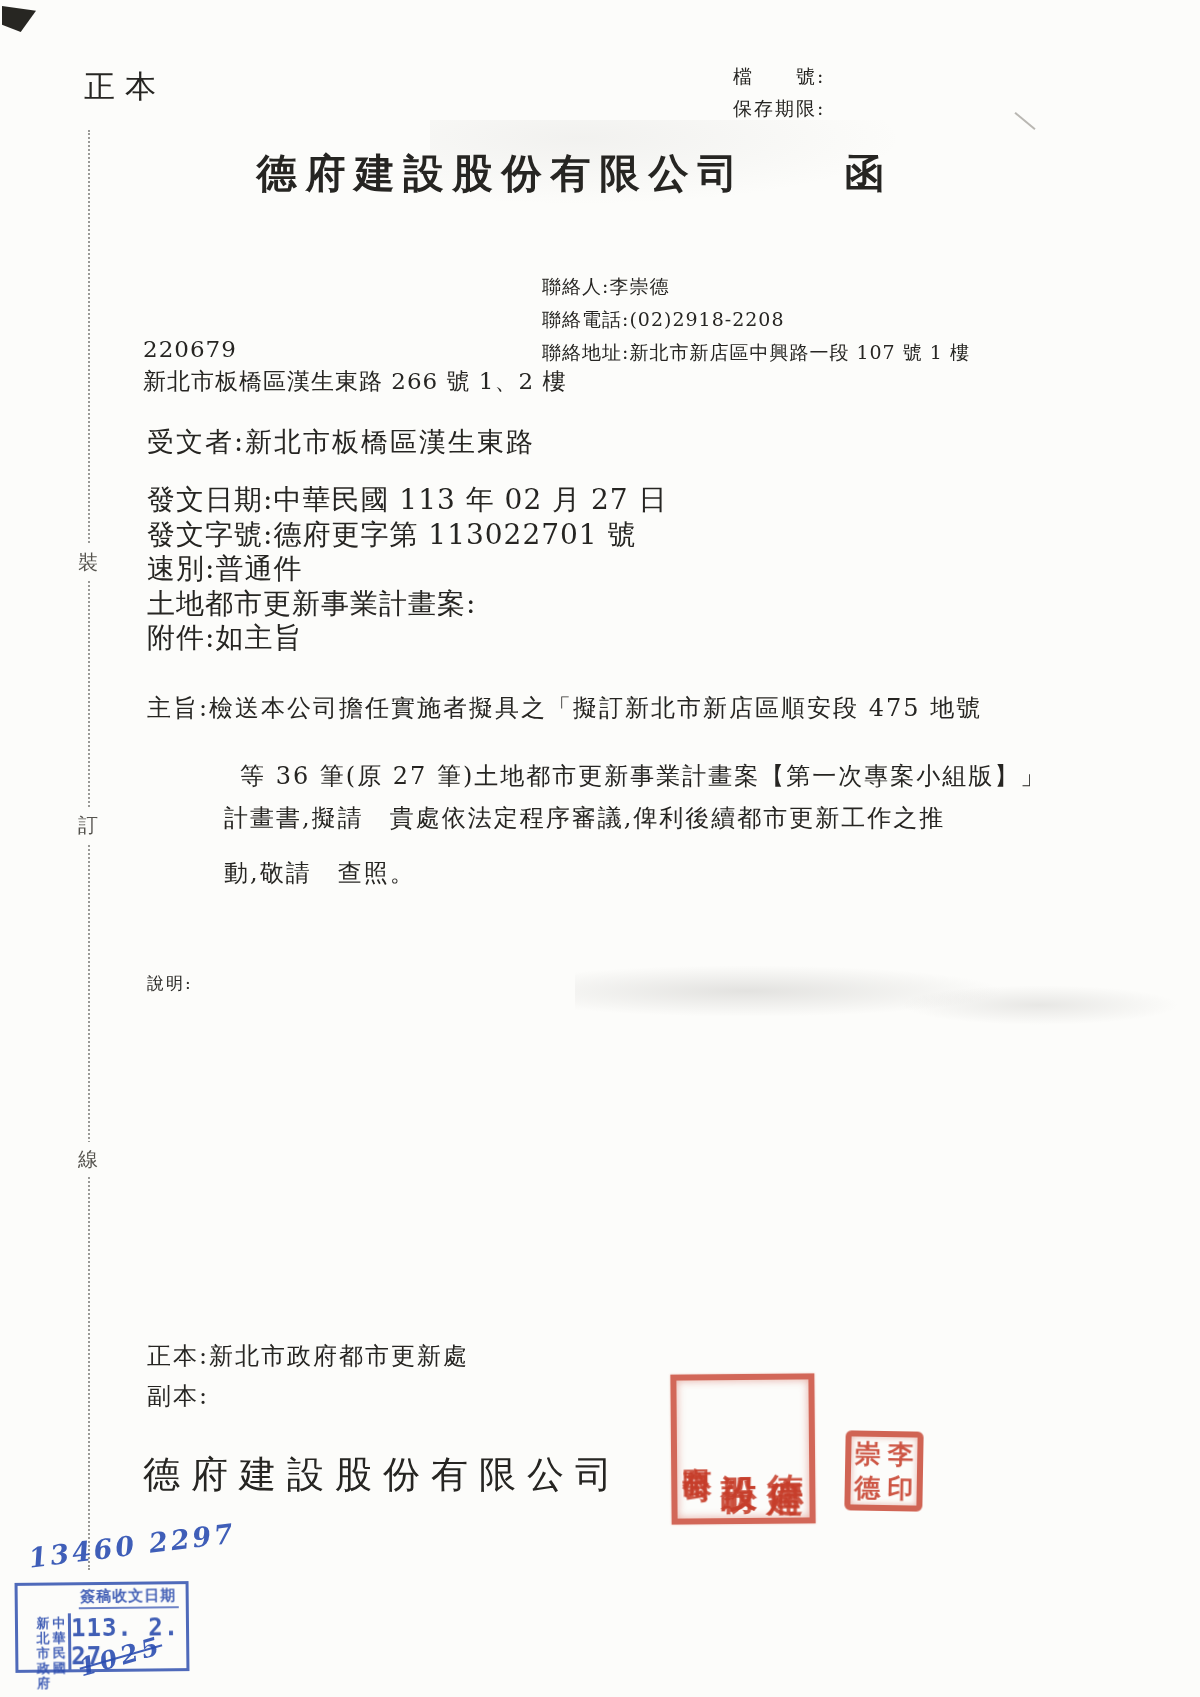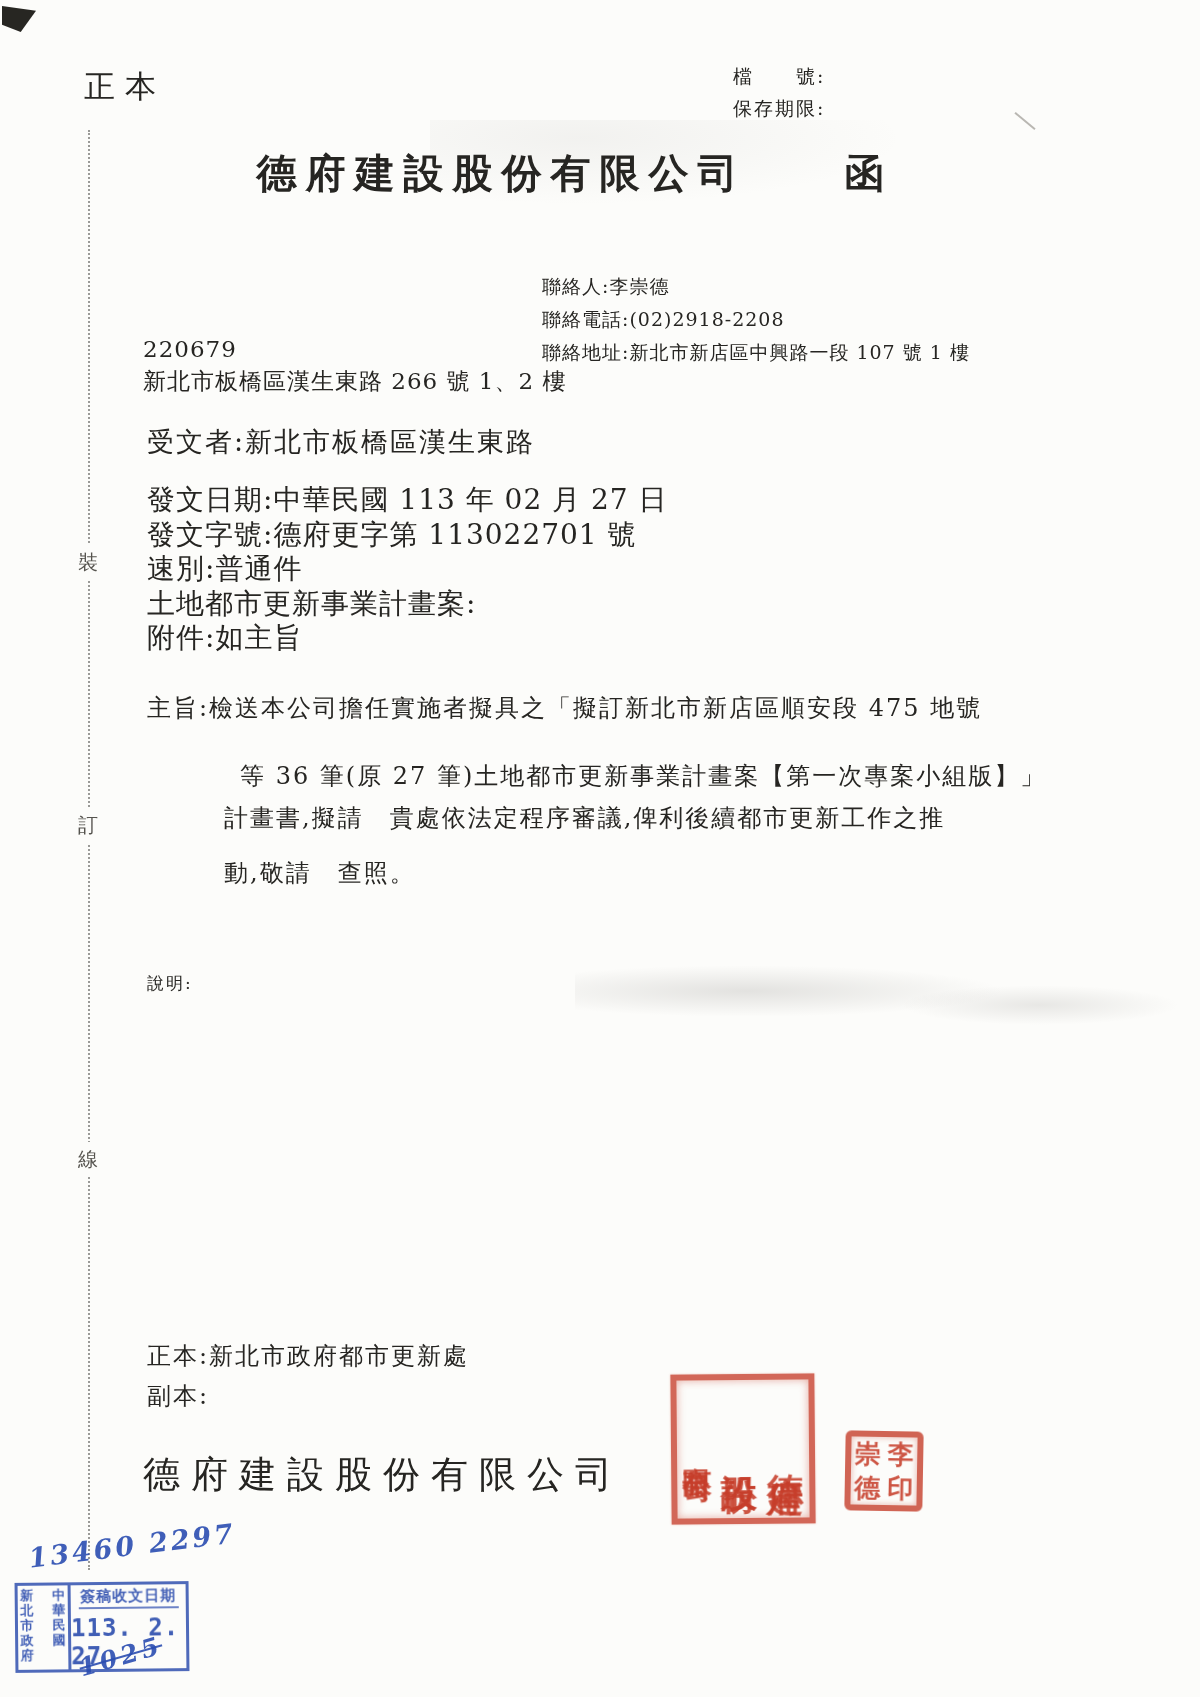--- a/index.html
+++ b/index.html
@@ -54,21 +54,21 @@
     color:rgba(198,62,42,.88);filter:blur(.3px);transform:rotate(1deg);
   }
   .personal-seal span{display:flex;align-items:center;justify-content:center;font-size:26px;font-weight:bold;line-height:1;}
   
   .stamp-blue{color:#30509f;}
   .received-stamp{
     left:15px;top:1582px;width:168px;height:84px;
     border:3px solid rgba(48,80,175,.85);
     display:flex;filter:blur(.25px);transform:rotate(-.6deg);
   }
-  .stamp-office{width:48px;border-right:3px solid rgba(48,80,175,.85);display:flex;justify-content:space-between;padding:2px 1px;}
+  .stamp-office{width:48px;border-right:3px solid rgba(48,80,175,.85);display:flex;justify-content:flex-end;padding:2px 1px;margin-top:28px;}
   .stamp-office .vcol{font-size:13px;line-height:15px;width:16px;text-align:center;font-weight:bold;color:rgba(48,80,175,.9);word-break:break-all;}
   .stamp-right{flex:1;display:flex;flex-direction:column;align-items:center;}
   .stamp-header{font-size:15px;letter-spacing:1px;font-weight:bold;color:rgba(48,80,175,.9);border-bottom:2px solid rgba(48,80,175,.7);padding:2px 2px 1px;white-space:nowrap;}
   .stamp-date{font-family:"DejaVu Sans Mono","Liberation Mono",monospace;font-size:24px;font-weight:bold;color:rgba(48,80,175,.92);margin-top:5px;letter-spacing:1px;}
   .hand{font-style:italic;color:rgba(42,76,176,.9);font-family:"DejaVu Serif",serif;}
   .hand-no{left:28px;top:1530px;font-size:27px;letter-spacing:3px;transform:rotate(-7deg);font-weight:bold;}
   .hand-time{left:78px;top:1642px;font-size:25px;letter-spacing:4px;transform:rotate(-16deg);font-weight:bold;text-decoration:line-through;}
   
   .corner-mark{left:2px;top:6px;width:34px;height:26px;background:#15140f;
     clip-path:polygon(0 0,100% 18%,55% 100%,0 72%);opacity:.92;}

